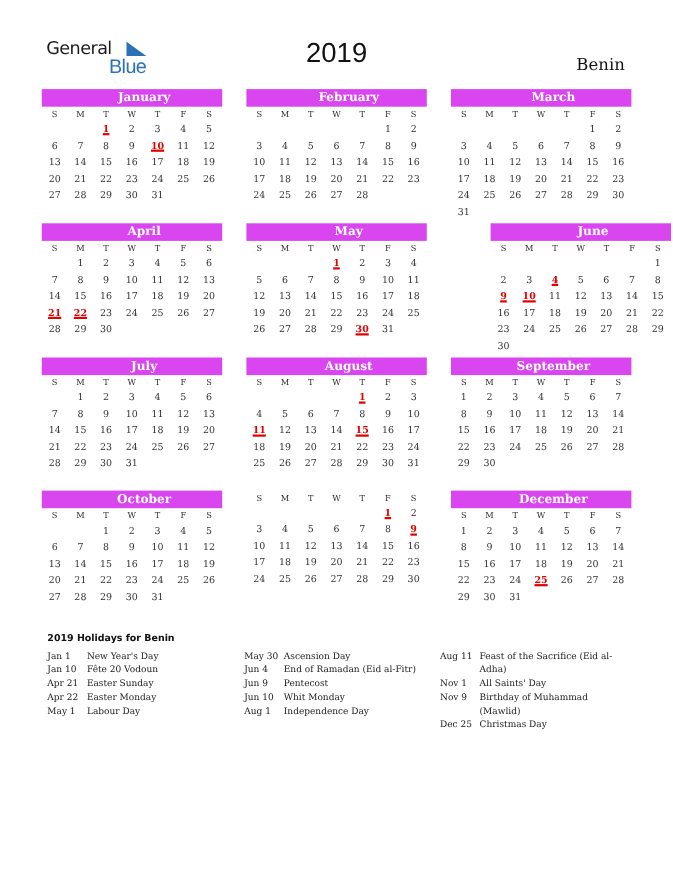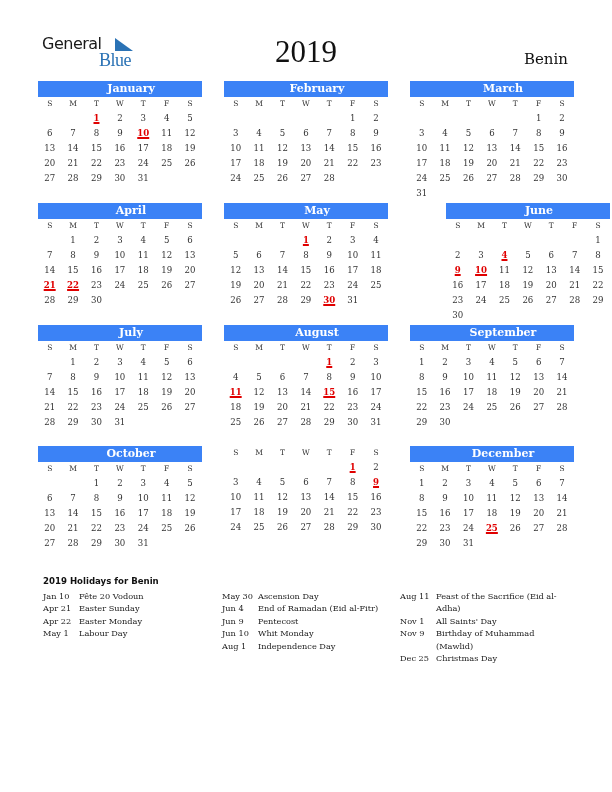--- a/index.html
+++ b/index.html
@@ -1,26 +1,26 @@
 <!DOCTYPE html>
 <html><head>
 <meta charset="utf-8">
 <style>
   html, body { margin:0; padding:0; background:#ffffff; }
   body { width:612px; height:792px; position:relative; overflow:hidden; font-family:"DejaVu Serif", serif; color:#222; }
   .logo { position:absolute; left:42px; top:34px; width:100px; height:36px; }
   .logo .general { position:absolute; left:0; top:0; font-family:"DejaVu Sans", sans-serif; font-size:16px; color:#1a1a1a; letter-spacing:-0.5px; }
-  .logo .blue { position:absolute; left:57px; top:16px; font-family:Liberation Serif, serif; font-size:18px; color:#2a72b5; letter-spacing:-0.5px; }
+  .logo .blue { position:absolute; left:57px; top:16px; font-family:Liberation Sans, sans-serif; font-size:18px; color:#2a72b5; letter-spacing:-0.5px; }
   .logo .tri { position:absolute; left:73px; top:4px; width:0; height:0; border-left:18px solid #2a72b5; border-top:13px solid transparent; }
-  .year { position:absolute; left:0; width:612px; top:34px; text-align:center; font-family:Liberation Serif, serif; font-size:31px; color:#111; }
+  .year { position:absolute; left:0; width:612px; top:34px; text-align:center; font-family:Liberation Sans, sans-serif; font-size:25px; color:#111; }
   .country { position:absolute; right:44px; top:50px; font-family:"DejaVu Serif", serif; font-size:15px; color:#111; }
 
   .months { position:absolute; left:38px; top:81px; width:537px; }
   .month { position:absolute; width:164px; }
-  .mhead { height:16px; background:#3b82f6; color:#fff; font-weight:bold; font-size:11px; text-align:center; line-height:16px;padding-left:22px; }
+  .mhead { height:16px; background:#d946ef; color:#fff; font-weight:bold; font-size:11px; text-align:center; line-height:16px;padding-left:22px; }
   .grid { display:grid; grid-template-columns:repeat(7, 23.4px); font-size:8.6px; }
   .grid div { height:15px; line-height:15px; text-align:center; color:#333; font-family:"DejaVu Serif", serif; }
   .grid .dow { height:14px; line-height:14px; font-size:7.5px; color:#333; }
   .grid .hol { color:#e00000; font-weight:bold; text-decoration:underline; text-decoration-thickness:1.5px; }
 
   .holidays { position:absolute; left:43px; top:576px; width:540px; font-size:8.2px; font-family:"DejaVu Serif", serif; color:#222; }
   .holidays .htitle { font-family:"DejaVu Sans", sans-serif; font-weight:bold; font-size:8.6px; color:#111; margin-bottom:2px; }
   .hcol { position:absolute; top:14px; }
   .hrow { display:flex; line-height:12.4px; }
   .hrow .d { width:36px; flex:none; }
@@ -580,20 +580,24 @@
         <div>31</div>
       </div>
     </div>
   </div>
 
 <div class="holidays">
   <div class="htitle">2019 Holidays for Benin</div>
   <div id="hcols">
       <div class="hcol" style="left: 0px; width: 175px;">
         <div class="hrow">
+          <span class="d">Jan 1</span>
+          <span class="n">New Year's Day</span>
+        </div>
+        <div class="hrow">
           <span class="d">Jan 10</span>
           <span class="n">Fête 20 Vodoun</span>
         </div>
         <div class="hrow">
           <span class="d">Apr 21</span>
           <span class="n">Easter Sunday</span>
         </div>
         <div class="hrow">
           <span class="d">Apr 22</span>
           <span class="n">Easter Monday</span>

